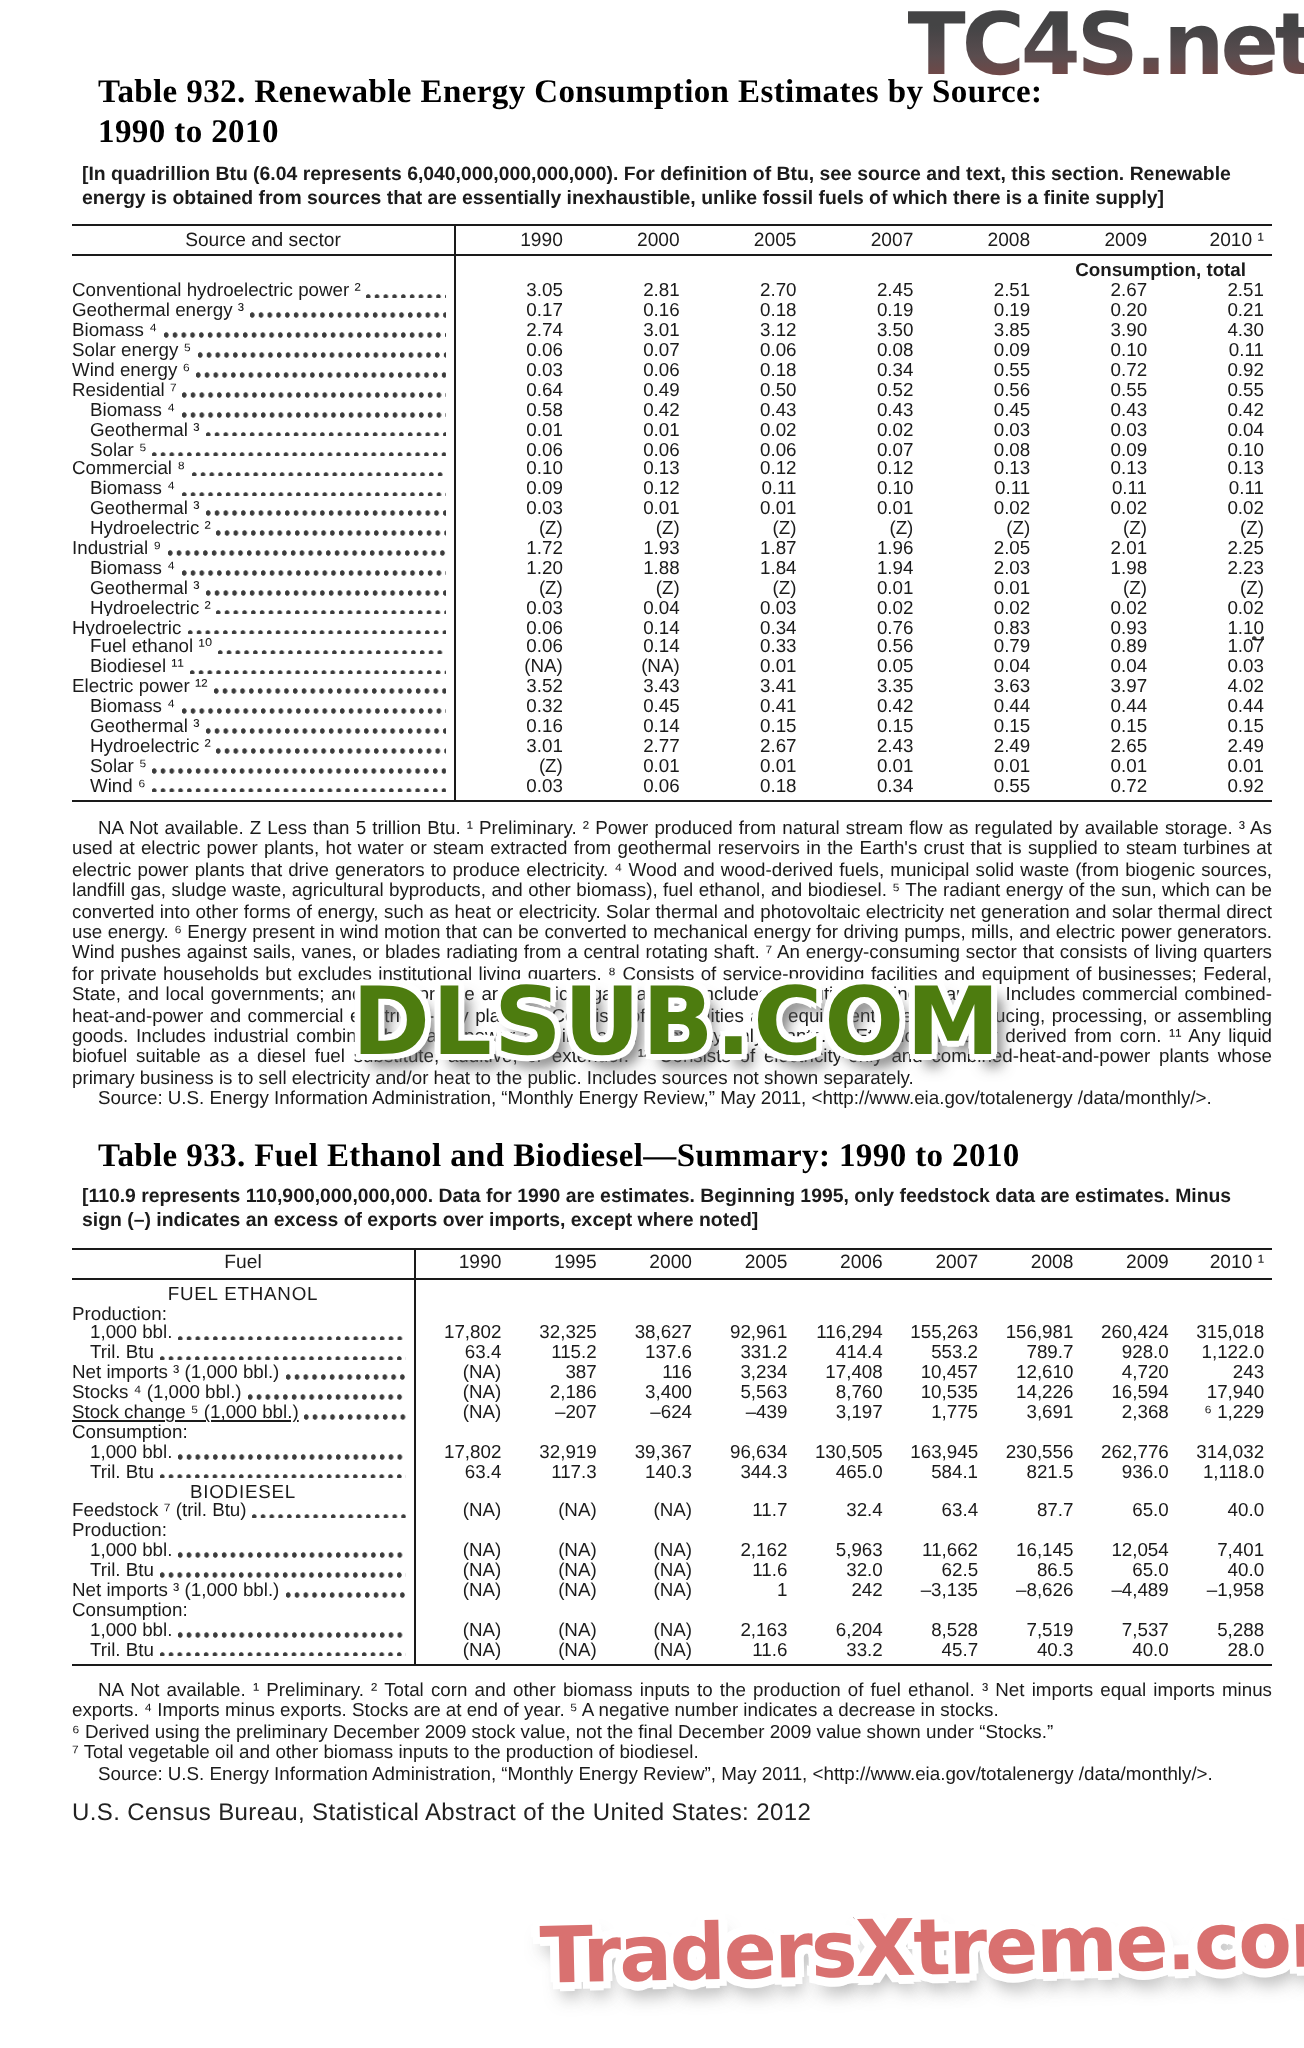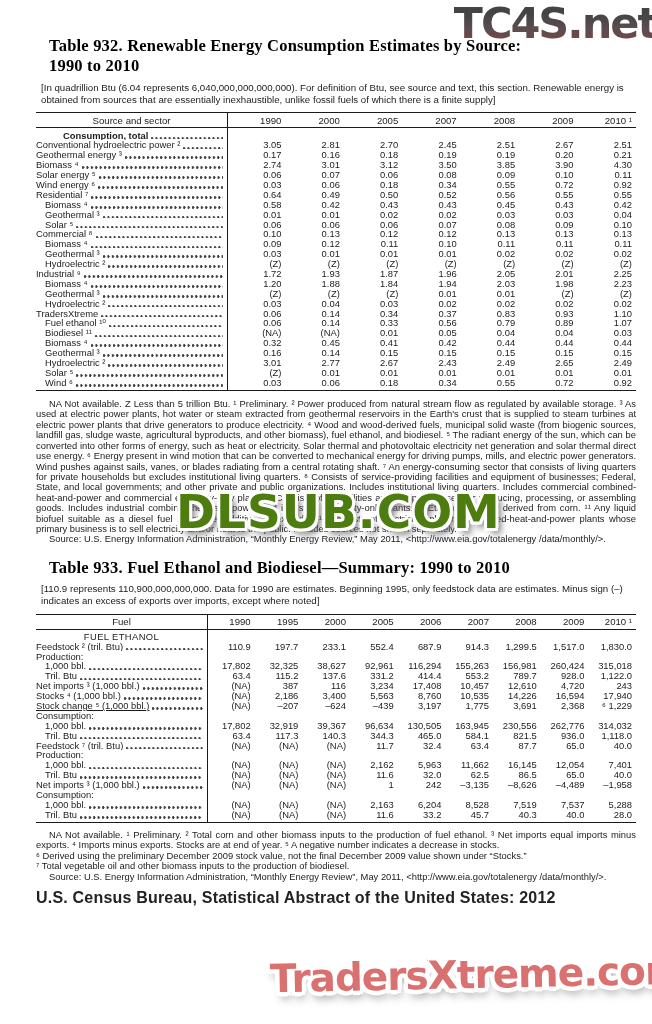--- a/index.html
+++ b/index.html
@@ -4,50 +4,50 @@
 <style>
   html,body{margin:0;padding:0;background:#888;}
   .page{position:relative;width:652px;height:1024px;margin:0 auto;background:#fff;overflow:hidden;
         font-family:"Liberation Sans","DejaVu Sans",sans-serif;color:#1b1b1b;}
   .content{position:absolute;left:36px;top:0;width:600px;}
 
   .title{font-family:"Liberation Serif","DejaVu Serif",serif;font-weight:bold;color:#000;
          font-size:16.5px;line-height:19.5px;margin:0 0 0 13px;letter-spacing:.2px;}
   .t1{margin-top:36px;margin-bottom:7px;}
   .t2{margin-top:13px;margin-bottom:6px;}
-  .note{font-size:9.7px;line-height:12.2px;margin:0 0 6px 5px;color:#1b1b1b;}
+  .note{font-size:9.7px;line-height:12.2px;margin:0 0 6px 5px;color:#1b1b1b;font-weight:bold;}
 
   .tbl{position:relative;width:600px;border-top:1.5px solid #1a1a1a;border-bottom:1.5px solid #1a1a1a;
        font-size:9.4px;}
   .tbl::before{content:"";position:absolute;left:var(--div);top:0;bottom:0;width:1.2px;background:#1a1a1a;z-index:2;}
   .trow{display:flex;}
   .trow.head{height:14px;align-items:center;border-bottom:1.4px solid #1a1a1a;font-size:9.6px;}
   .tbody{padding:2px 0 2.5px;}
   .tbody .trow{height:9.9px;line-height:9.8px;align-items:flex-end;}
   .gap{margin-top:0;}
-  .bold{font-weight:bold;}
+  .bold{font-weight:bold;flex-direction:column;}
   .lcol{flex:0 0 var(--lw);display:flex;min-width:0;overflow:hidden;}
   .chead{justify-content:center;align-items:center;}
   .sect{justify-content:center;letter-spacing:.4px;}
   .lab{white-space:nowrap;}
   .leader{flex:1;min-width:6px;margin:0 4px 1px 3px;align-self:flex-end;height:2.6px;
           background-image:radial-gradient(circle at 1.1px 1.3px,#3c3c3c 1px,transparent 1.35px);
           background-size:4.4px 2.6px;background-repeat:repeat-x;}
   .vals{flex:1;display:flex;}
   .vcol{flex:1;text-align:right;padding-right:4px;white-space:nowrap;}
 
   .fn{font-size:9.4px;line-height:10.4px;margin:0;text-align:justify;text-indent:13px;color:#1b1b1b;}
   .fn932{margin-top:8px;}
   .src{text-indent:13px;word-break:break-all;}
   .fnblock{margin-top:7px;}
   .noind{text-indent:0;}
 
   .pageline{margin-top:10px;text-align:right;font-size:14.2px;color:#101010;letter-spacing:.2px;}
   .pgnum{margin-left:16px;}
-  .census{margin-top:7px;font-size:16px;color:#222;letter-spacing:.2px;font-weight:bold;}
+  .census{margin-top:7px;font-size:12px;color:#222;letter-spacing:.2px;}
 
   .wm{position:absolute;font-family:"DejaVu Sans","Liberation Sans",sans-serif;font-weight:bold;
       white-space:nowrap;pointer-events:none;z-index:5;}
   .wm-top{top:-2px;right:-4px;font-size:43px;letter-spacing:-2px;
       background:linear-gradient(180deg,#3e3e40 30%,#55484a 60%,#6d4342 80%,#7d4b48 100%);
       -webkit-background-clip:text;background-clip:text;color:transparent;filter:blur(.3px);opacity:.97;}
   .wm-mid{top:484px;left:176px;font-size:47px;letter-spacing:1px;color:#4d7c0f;
       text-shadow:-2.5px -2.5px 0 #fff,2.5px -2.5px 0 #fff,-2.5px 2.5px 0 #fff,2.5px 2.5px 0 #fff,
                   0 -3px 0 #fff,0 3px 0 #fff,-3px 0 0 #fff,3px 0 0 #fff,5px 6px 7px rgba(90,90,90,.8);}
   .wm-bottom{top:952px;left:270px;font-size:39px;letter-spacing:-1px;color:#d97170;
@@ -335,28 +335,28 @@
               <div class="vcol">0.04</div>
               <div class="vcol">0.03</div>
               <div class="vcol">0.02</div>
               <div class="vcol">0.02</div>
               <div class="vcol">0.02</div>
               <div class="vcol">0.02</div>
             </div>
           </div>
           <div class="trow gap">
             <div class="lcol">
-              <span class="lab" style="padding-left: 0px;">TradersXtreme</span>
+              <span class="lab" style="padding-left: 0px;">Hydroelectric</span>
               <span class="leader"></span>
             </div>
             <div class="vals">
               <div class="vcol">0.06</div>
               <div class="vcol">0.14</div>
               <div class="vcol">0.34</div>
-              <div class="vcol">0.37</div>
+              <div class="vcol">0.76</div>
               <div class="vcol">0.83</div>
               <div class="vcol">0.93</div>
               <div class="vcol">1.10</div>
             </div>
           </div>
           <div class="trow">
             <div class="lcol">
               <span class="lab" style="padding-left: 9px;">Fuel ethanol ¹⁰</span>
               <span class="leader"></span>
             </div>
@@ -376,20 +376,35 @@
               <span class="leader"></span>
             </div>
             <div class="vals">
               <div class="vcol">(NA)</div>
               <div class="vcol">(NA)</div>
               <div class="vcol">0.01</div>
               <div class="vcol">0.05</div>
               <div class="vcol">0.04</div>
               <div class="vcol">0.04</div>
               <div class="vcol">0.03</div>
+            </div>
+          </div>
+          <div class="trow gap">
+            <div class="lcol">
+              <span class="lab" style="padding-left: 0px;">Electric power ¹²</span>
+              <span class="leader"></span>
+            </div>
+            <div class="vals">
+              <div class="vcol">3.52</div>
+              <div class="vcol">3.43</div>
+              <div class="vcol">3.41</div>
+              <div class="vcol">3.35</div>
+              <div class="vcol">3.63</div>
+              <div class="vcol">3.97</div>
+              <div class="vcol">4.02</div>
             </div>
           </div>
           <div class="trow">
             <div class="lcol">
               <span class="lab" style="padding-left: 9px;">Biomass ⁴</span>
               <span class="leader"></span>
             </div>
             <div class="vals">
               <div class="vcol">0.32</div>
               <div class="vcol">0.45</div>
@@ -492,37 +507,20 @@
               <div class="vcol"></div>
               <div class="vcol"></div>
               <div class="vcol"></div>
               <div class="vcol"></div>
               <div class="vcol"></div>
               <div class="vcol"></div>
               <div class="vcol"></div>
               <div class="vcol"></div>
             </div>
           </div>
-          <div class="trow">
-            <div class="lcol">
-              <span class="lab" style="padding-left: 0px;">Feedstock ² (tril. Btu)</span>
-              <span class="leader"></span>
-            </div>
-            <div class="vals">
-              <div class="vcol">110.9</div>
-              <div class="vcol">197.7</div>
-              <div class="vcol">233.1</div>
-              <div class="vcol">552.4</div>
-              <div class="vcol">687.9</div>
-              <div class="vcol">914.3</div>
-              <div class="vcol">1,299.5</div>
-              <div class="vcol">1,517.0</div>
-              <div class="vcol">1,830.0</div>
-            </div>
-          </div>
           <div class="trow gap">
             <div class="lcol">
               <span class="lab" style="padding-left: 0px;">Production:</span>
             </div>
             <div class="vals">
               <div class="vcol"></div>
               <div class="vcol"></div>
               <div class="vcol"></div>
               <div class="vcol"></div>
               <div class="vcol"></div>
@@ -660,20 +658,34 @@
               <div class="vcol">117.3</div>
               <div class="vcol">140.3</div>
               <div class="vcol">344.3</div>
               <div class="vcol">465.0</div>
               <div class="vcol">584.1</div>
               <div class="vcol">821.5</div>
               <div class="vcol">936.0</div>
               <div class="vcol">1,118.0</div>
             </div>
           </div>
+          <div class="trow gap">
+            <div class="lcol sect">BIODIESEL</div>
+            <div class="vals">
+              <div class="vcol"></div>
+              <div class="vcol"></div>
+              <div class="vcol"></div>
+              <div class="vcol"></div>
+              <div class="vcol"></div>
+              <div class="vcol"></div>
+              <div class="vcol"></div>
+              <div class="vcol"></div>
+              <div class="vcol"></div>
+            </div>
+          </div>
           <div class="trow">
             <div class="lcol">
               <span class="lab" style="padding-left: 0px;">Feedstock ⁷ (tril. Btu)</span>
               <span class="leader"></span>
             </div>
             <div class="vals">
               <div class="vcol">(NA)</div>
               <div class="vcol">(NA)</div>
               <div class="vcol">(NA)</div>
               <div class="vcol">11.7</div>

